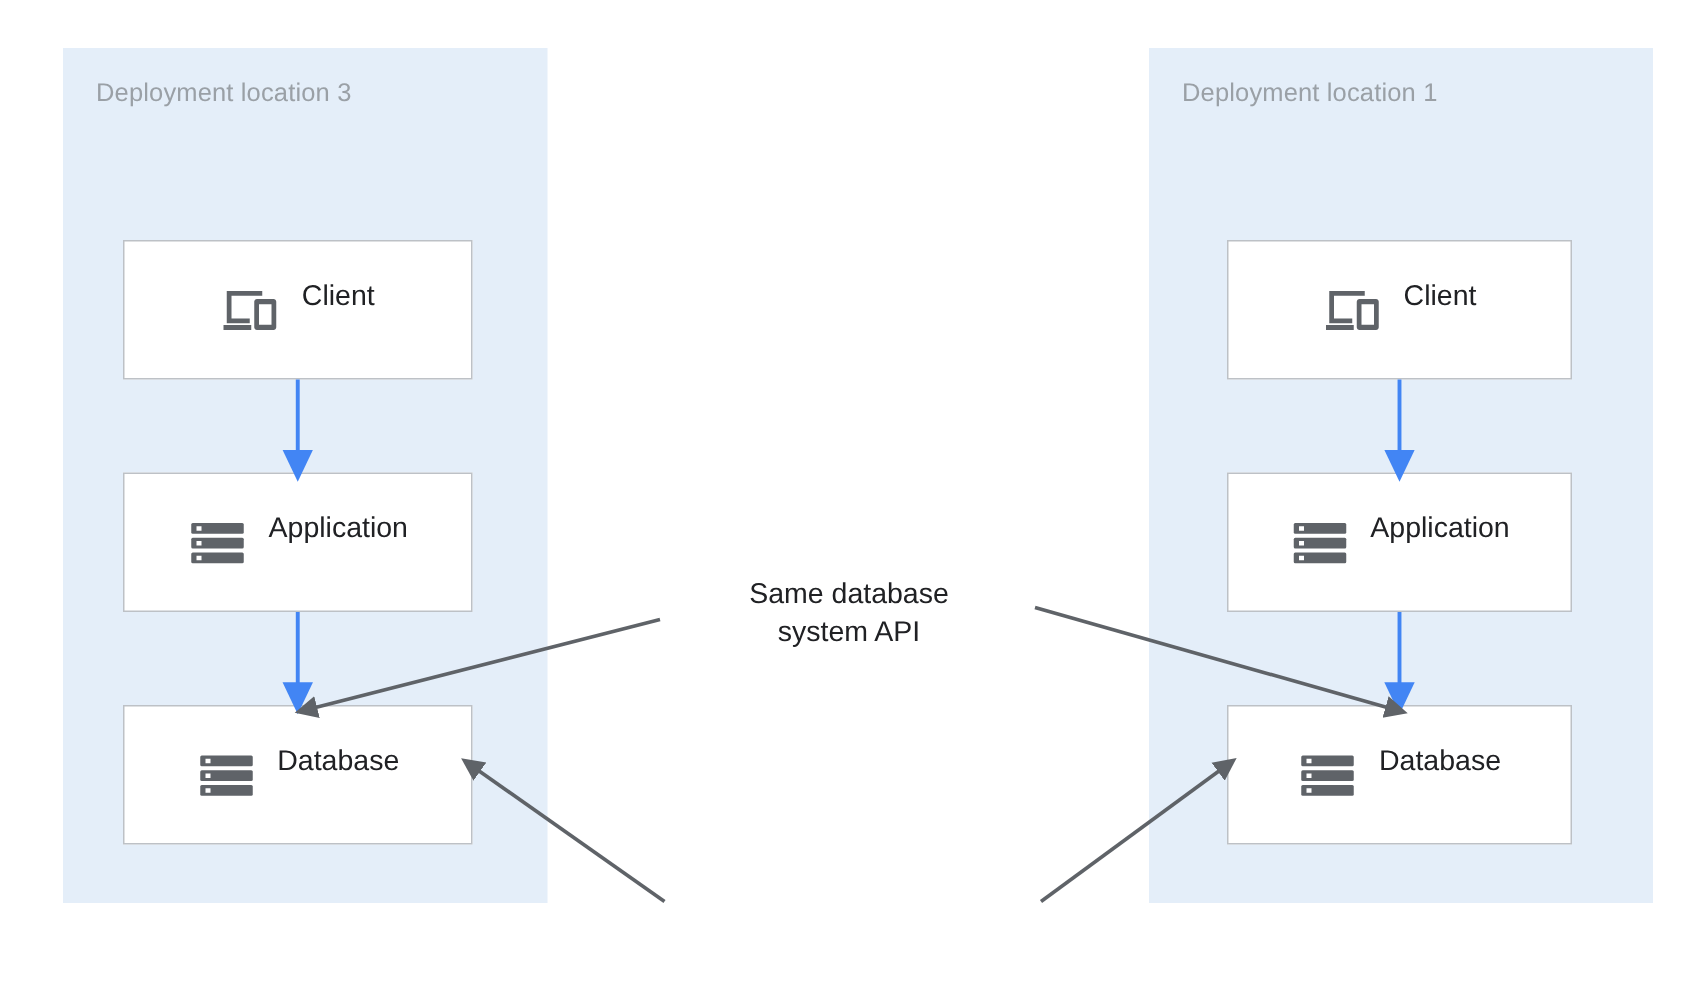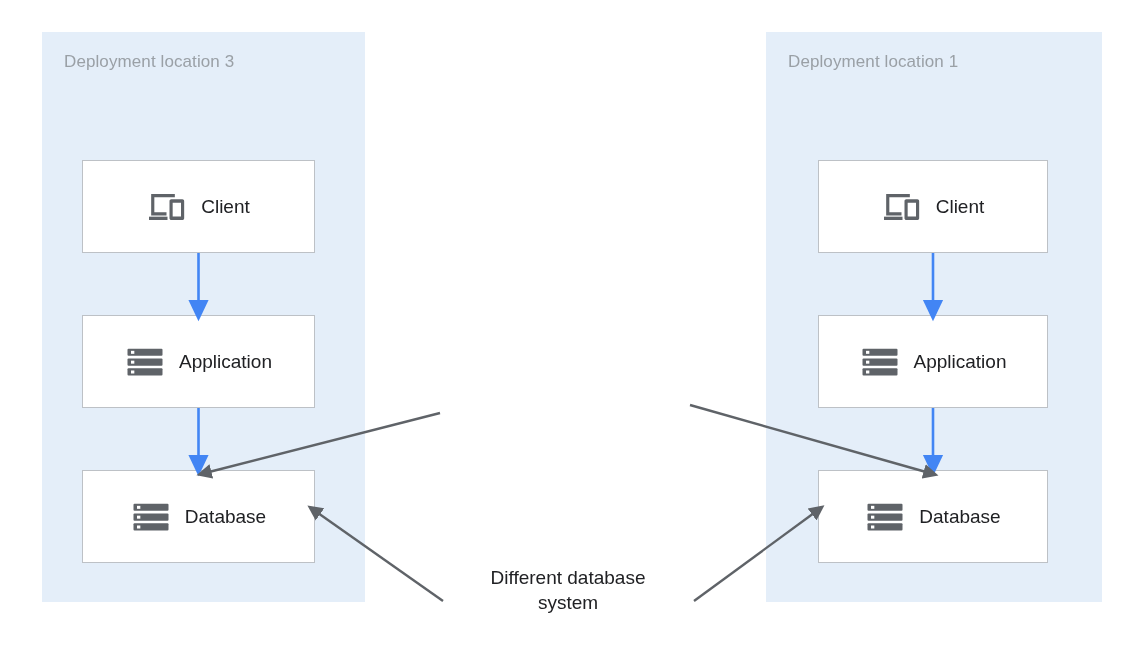--- a/index.html
+++ b/index.html
@@ -34,21 +34,21 @@
     position: absolute;
     background: #ffffff;
     border: 1px solid #bdc1c6;
     box-sizing: border-box;
     display: flex;
     align-items: center;
     justify-content: center;
   }
   .node-inner {
     display: flex;
-    align-items: center;
+    align-items: flex-start;
     gap: 14px;
   }
   .node-icon {
     width: 40px;
     height: 40px;
     flex: 0 0 40px;
     display: block;
   }
   .node-label {
     font-size: 19px;
@@ -199,17 +199,17 @@
 
     <g>
       <line x1="443" y1="601" x2="318" y2="513" stroke="#5f6368" stroke-width="2.4" marker-end="url(#gray-head)"></line>
     </g>
 
     <g>
       <line x1="694" y1="601" x2="814" y2="513" stroke="#5f6368" stroke-width="2.4" marker-end="url(#gray-head)"></line>
     </g>
   </svg>
 
-
-  <div class="annot" style="left:443px; top:565px; width:250px;">Different database
-system</div>
+  <div class="annot" style="left:441px; top:384px; width:250px;">Same database
+system API</div>
+
 
 </div>
 
 </body></html>

